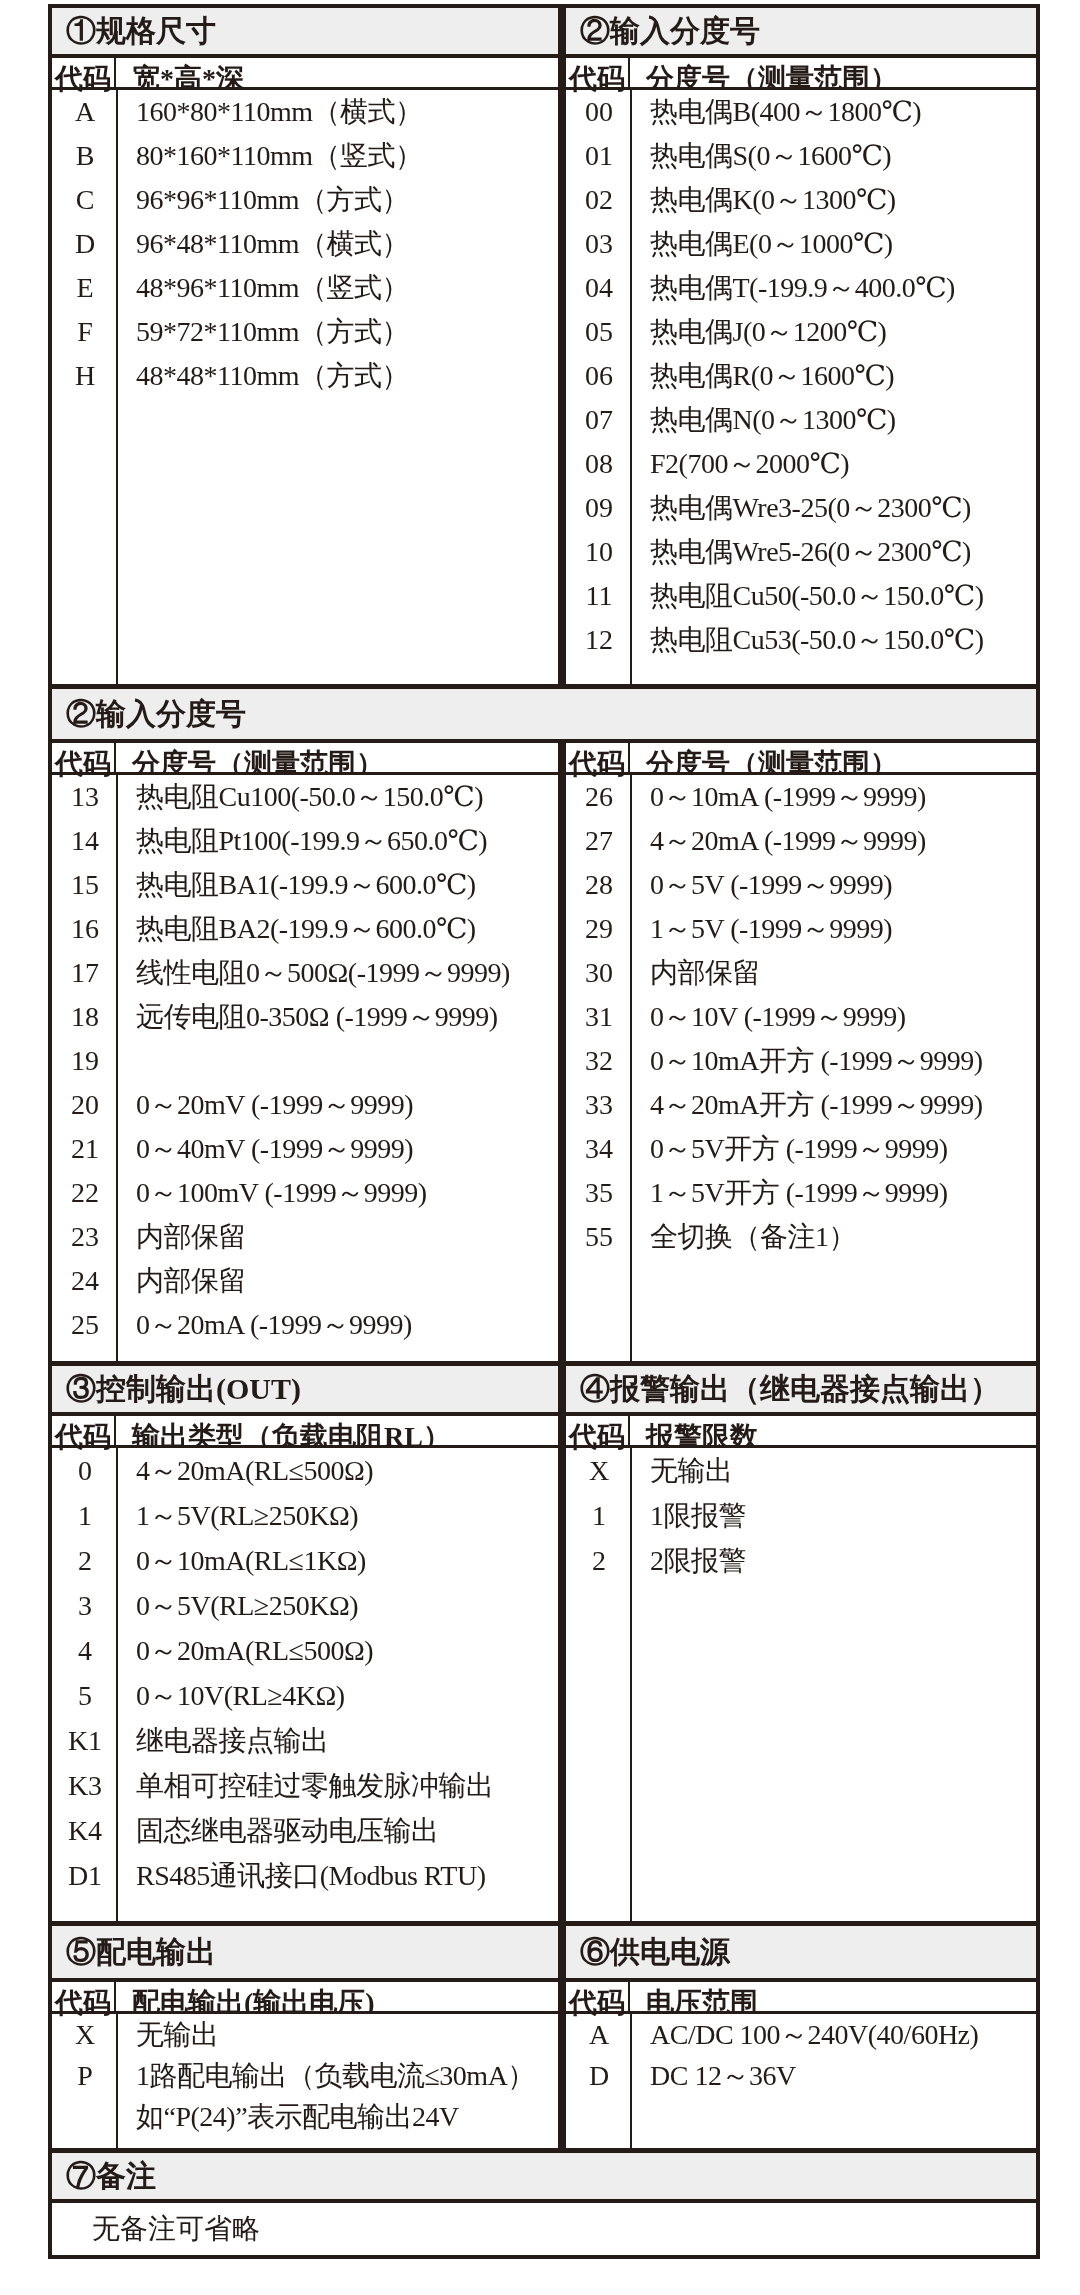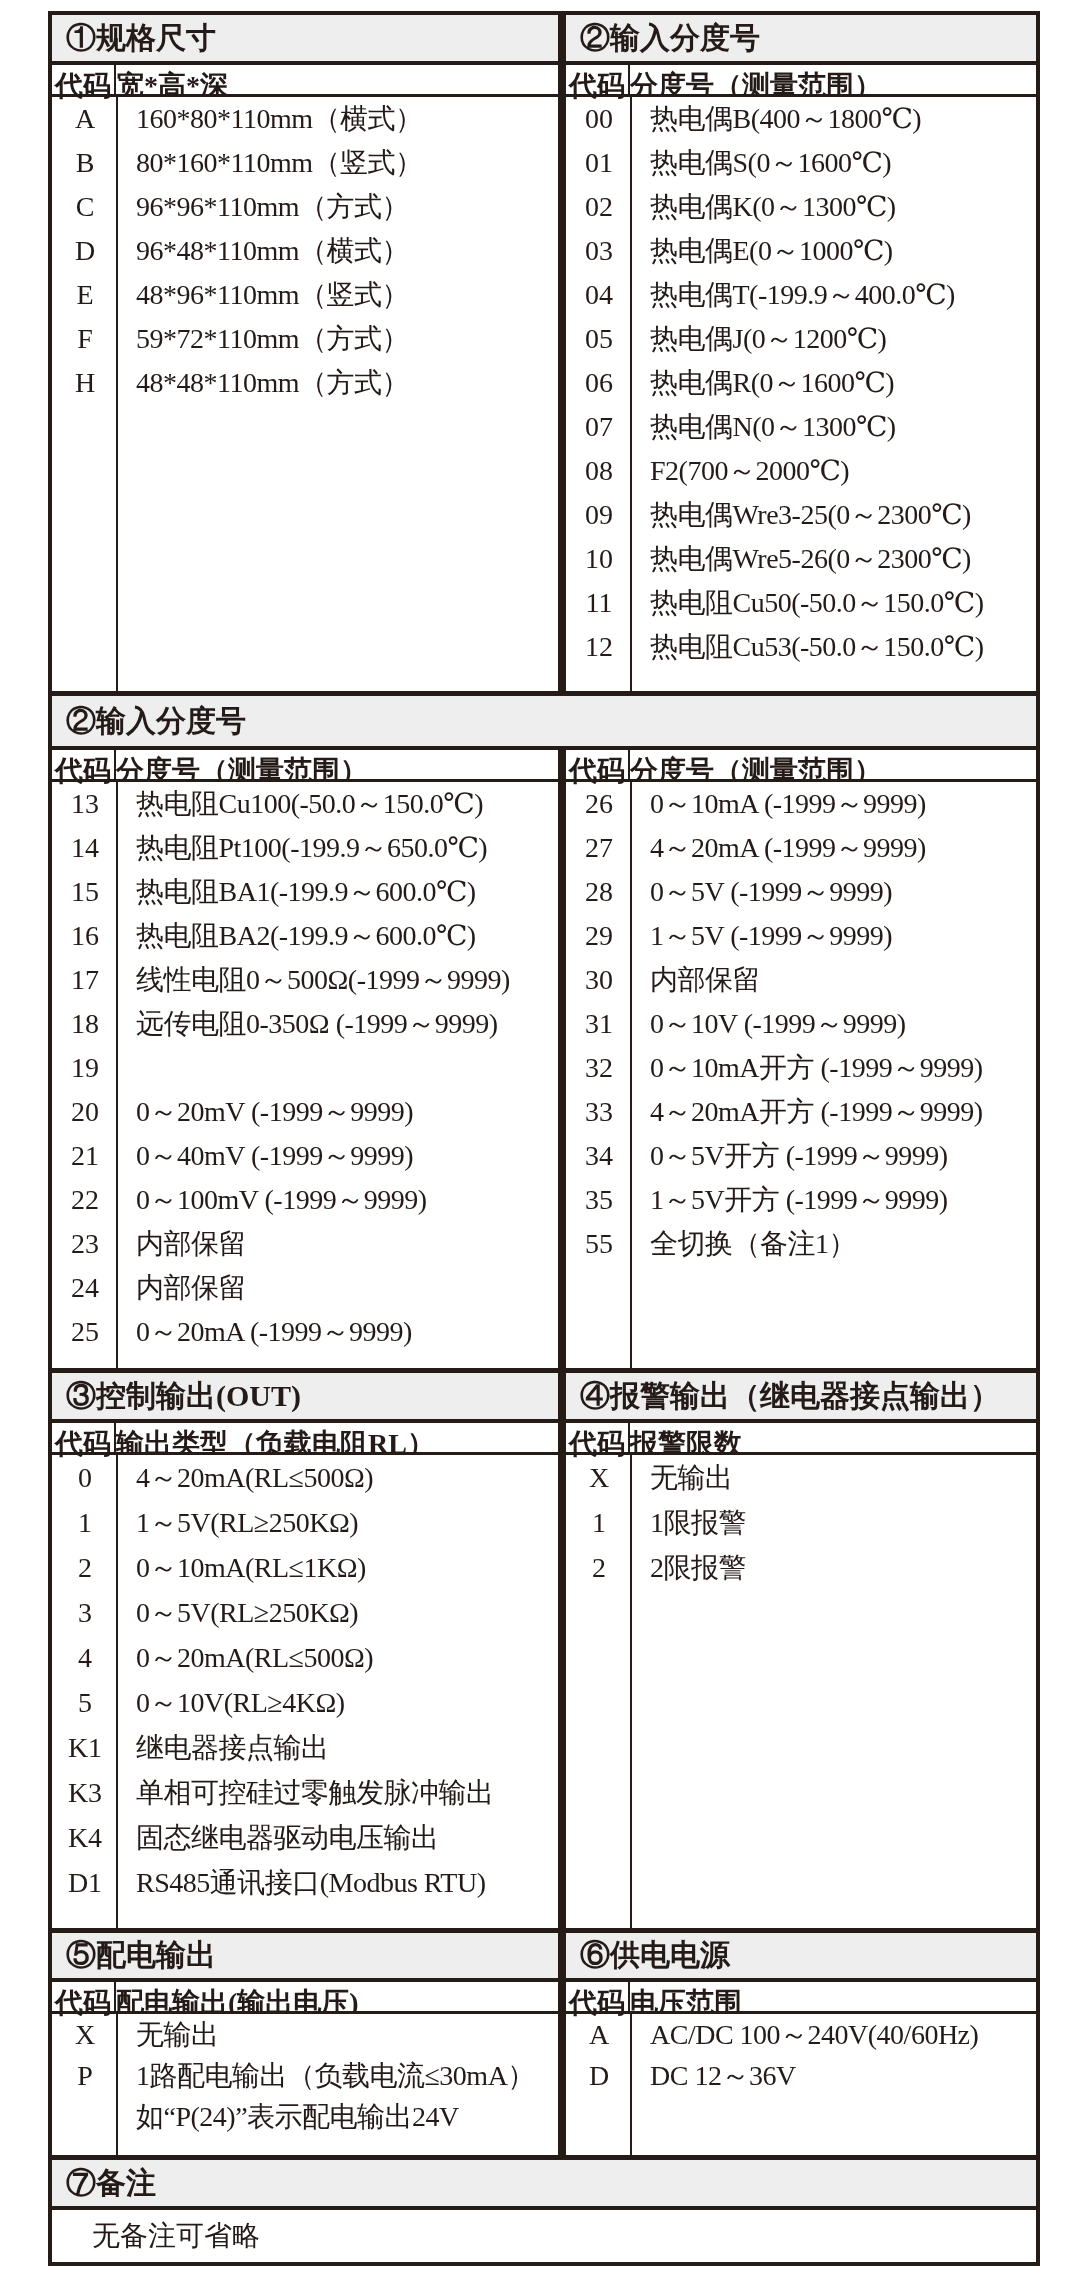--- a/index.html
+++ b/index.html
@@ -8,43 +8,43 @@
     --hbg:#eeeeee;       
   }
   *{margin:0;padding:0;box-sizing:border-box;}
   html,body{background:#ffffff;}
   body{
     width:1080px;height:2295px;position:relative;
     font-family:"Liberation Serif","DejaVu Serif",serif;
     color:var(--txt);
   }
   .ordering-table{
-    position:absolute;left:48px;top:11px;width:992px;height:2255px;
+    position:absolute;left:48px;top:4px;width:992px;height:2255px;
     border:4px solid var(--bc);background:#fff;
     display:flex;flex-direction:column;
   }
   
   .pair{display:flex;align-items:stretch;border-bottom:5px solid var(--bc);}
   .half{display:flex;flex-direction:column;min-width:0;}
   .hl{width:506px;}
   .hr{flex:1;}
   .mid{width:8px;background:var(--bc);flex:none;}
   .sec-title{
     background:var(--hbg);border-bottom:4px solid var(--bc);
     font-weight:bold;font-size:30px;padding-left:14px;
     display:flex;align-items:center;flex:none;
   }
   .t50{height:50px;}
-  .t52{height:49px;}
+  .t52{height:56px;}
   .colhdr{
     display:flex;border-bottom:3px solid var(--bc);flex:none;
     font-weight:bold;font-size:28px;height:32px;line-height:42px;
   }
   .colhdr .chcode{width:64px;border-right:2px solid var(--bc);text-align:center;flex:none;}
-  .colhdr .chdesc{white-space:nowrap;overflow:hidden;}
+  .colhdr .chdesc{padding-left:16px;white-space:nowrap;overflow:hidden;}
   .tdata{flex:1;position:relative;overflow:hidden;}
   .tdata::before{
     content:"";position:absolute;left:64px;top:0;bottom:0;width:2px;background:var(--bc);
   }
   .trow{display:flex;}
   .tcode{width:66px;flex:none;text-align:center;font-size:28px;}
   .tdesc{padding-left:18px;font-size:28px;letter-spacing:-0.5px;white-space:nowrap;overflow:hidden;}
   
   .p1 .trow,.p2 .trow{height:44px;line-height:44px;}
   .p3 .trow{height:45px;line-height:45px;}

